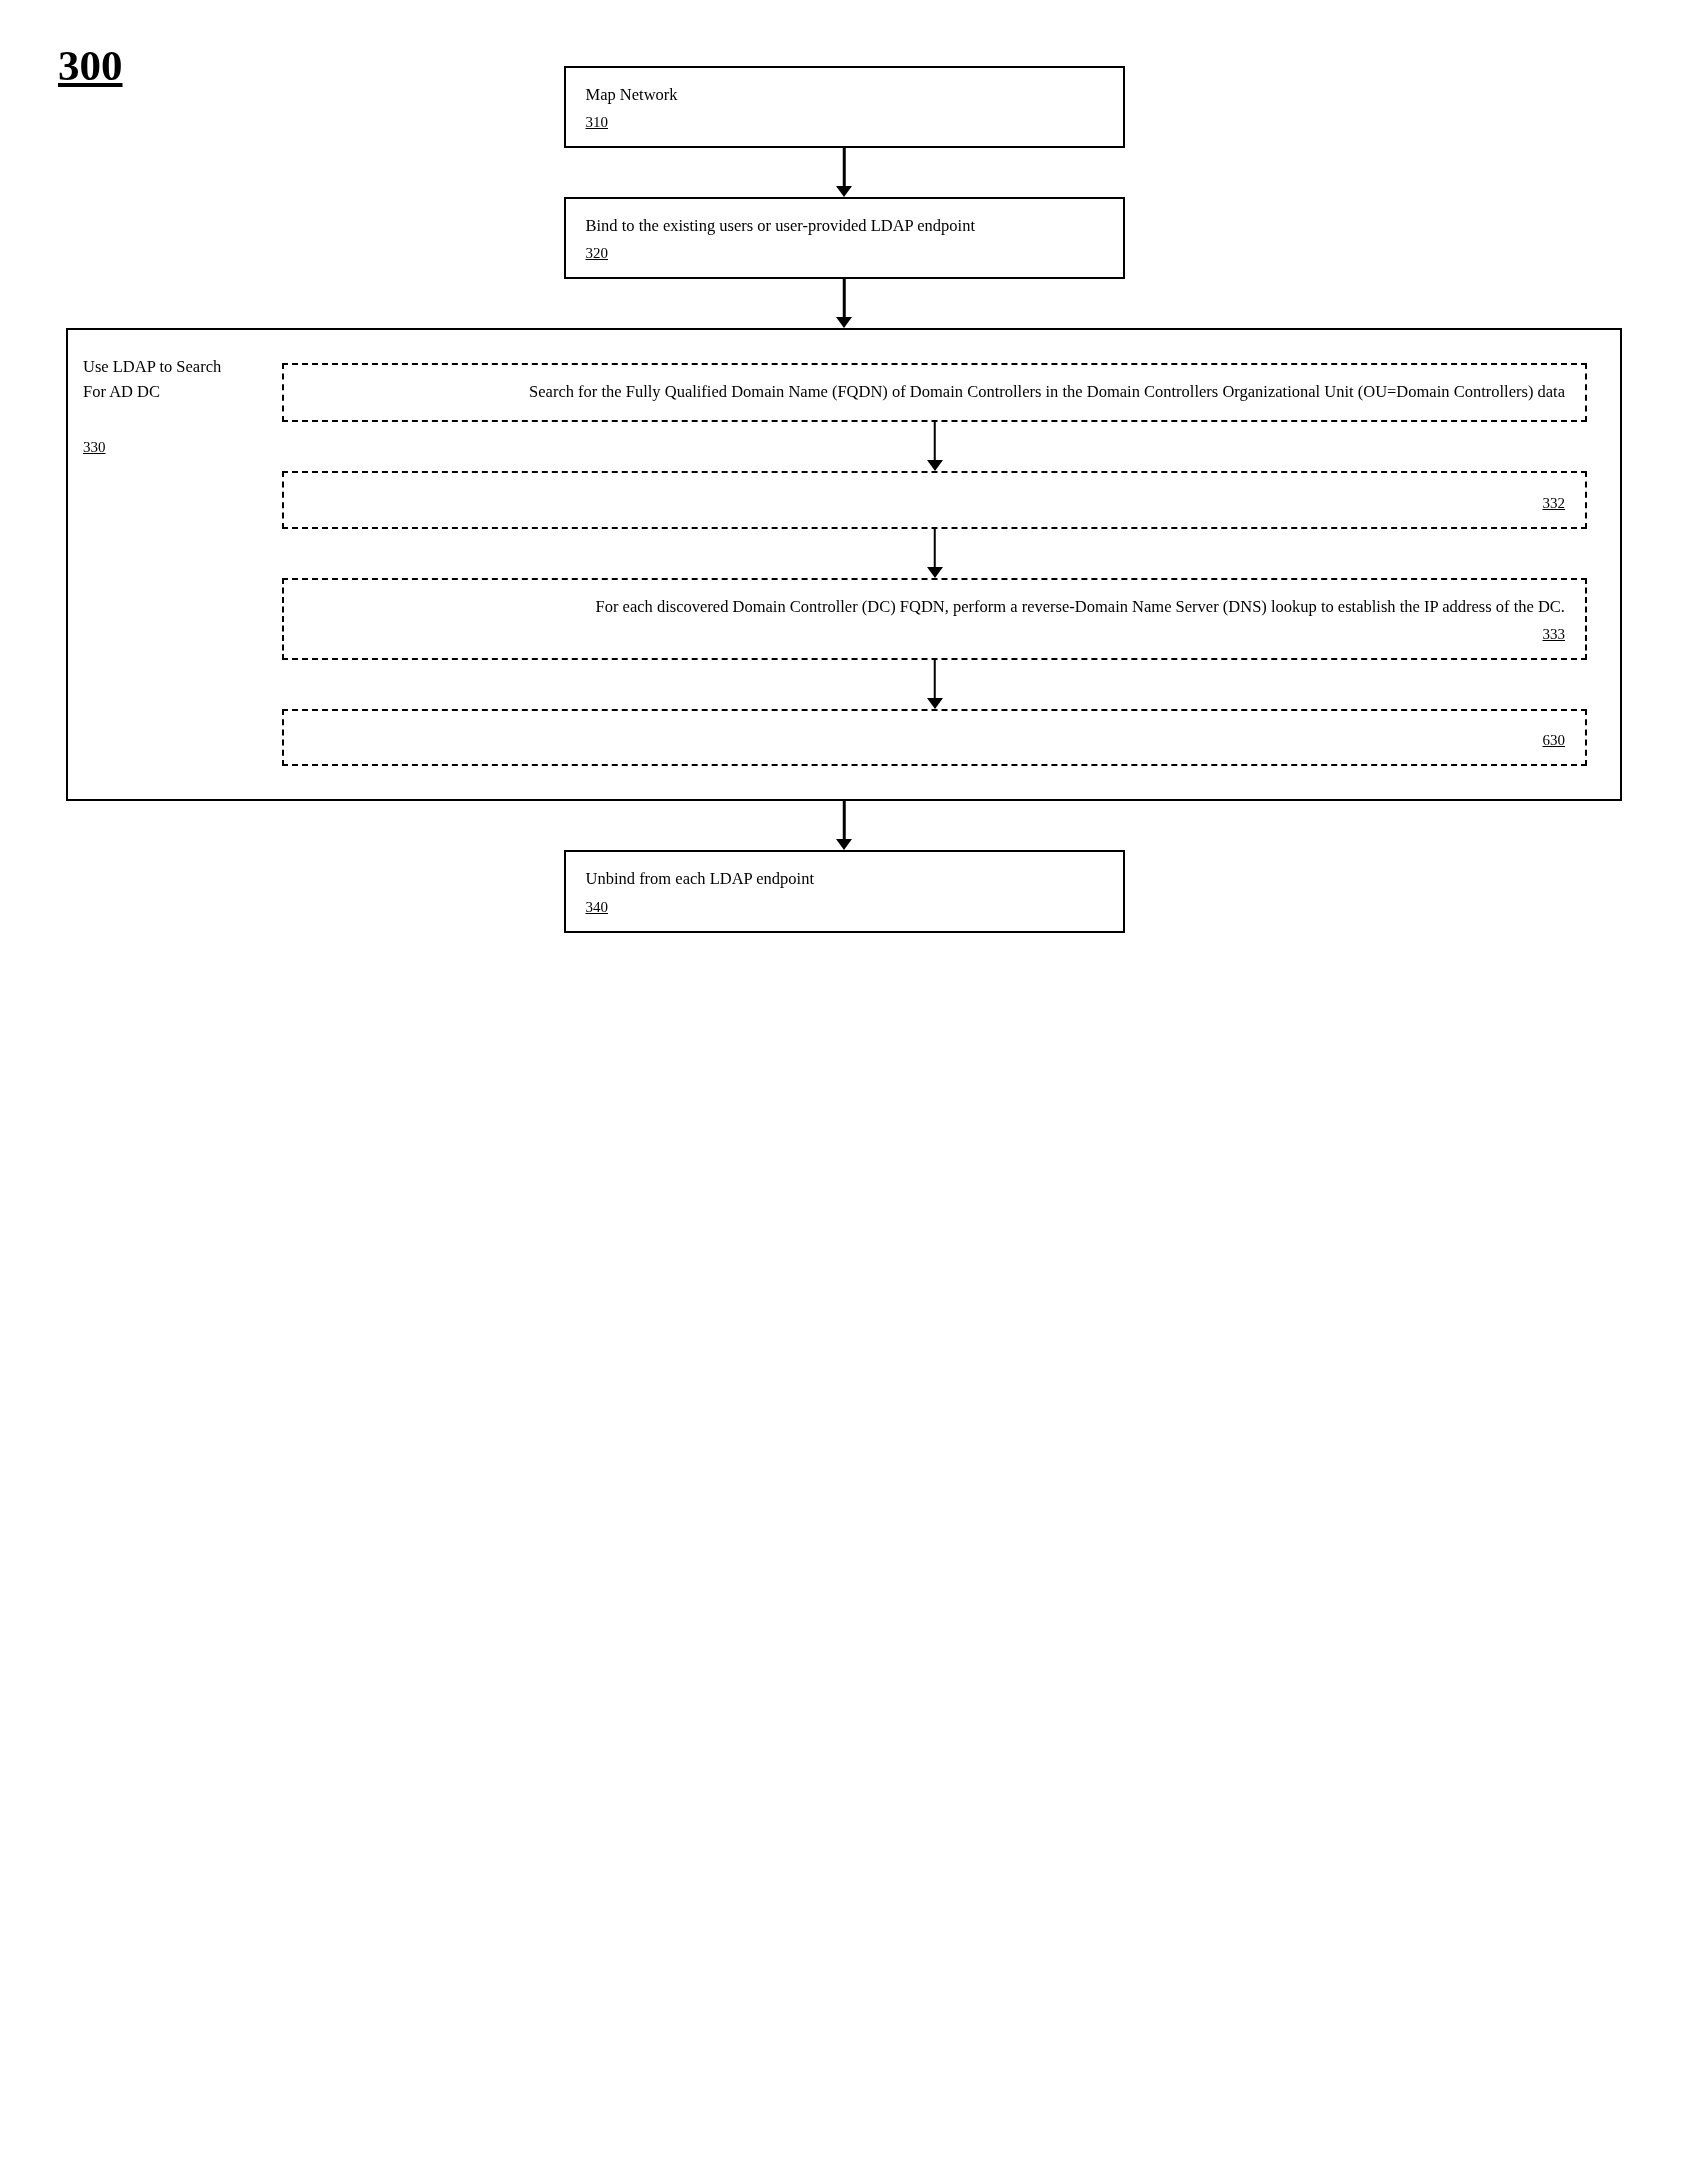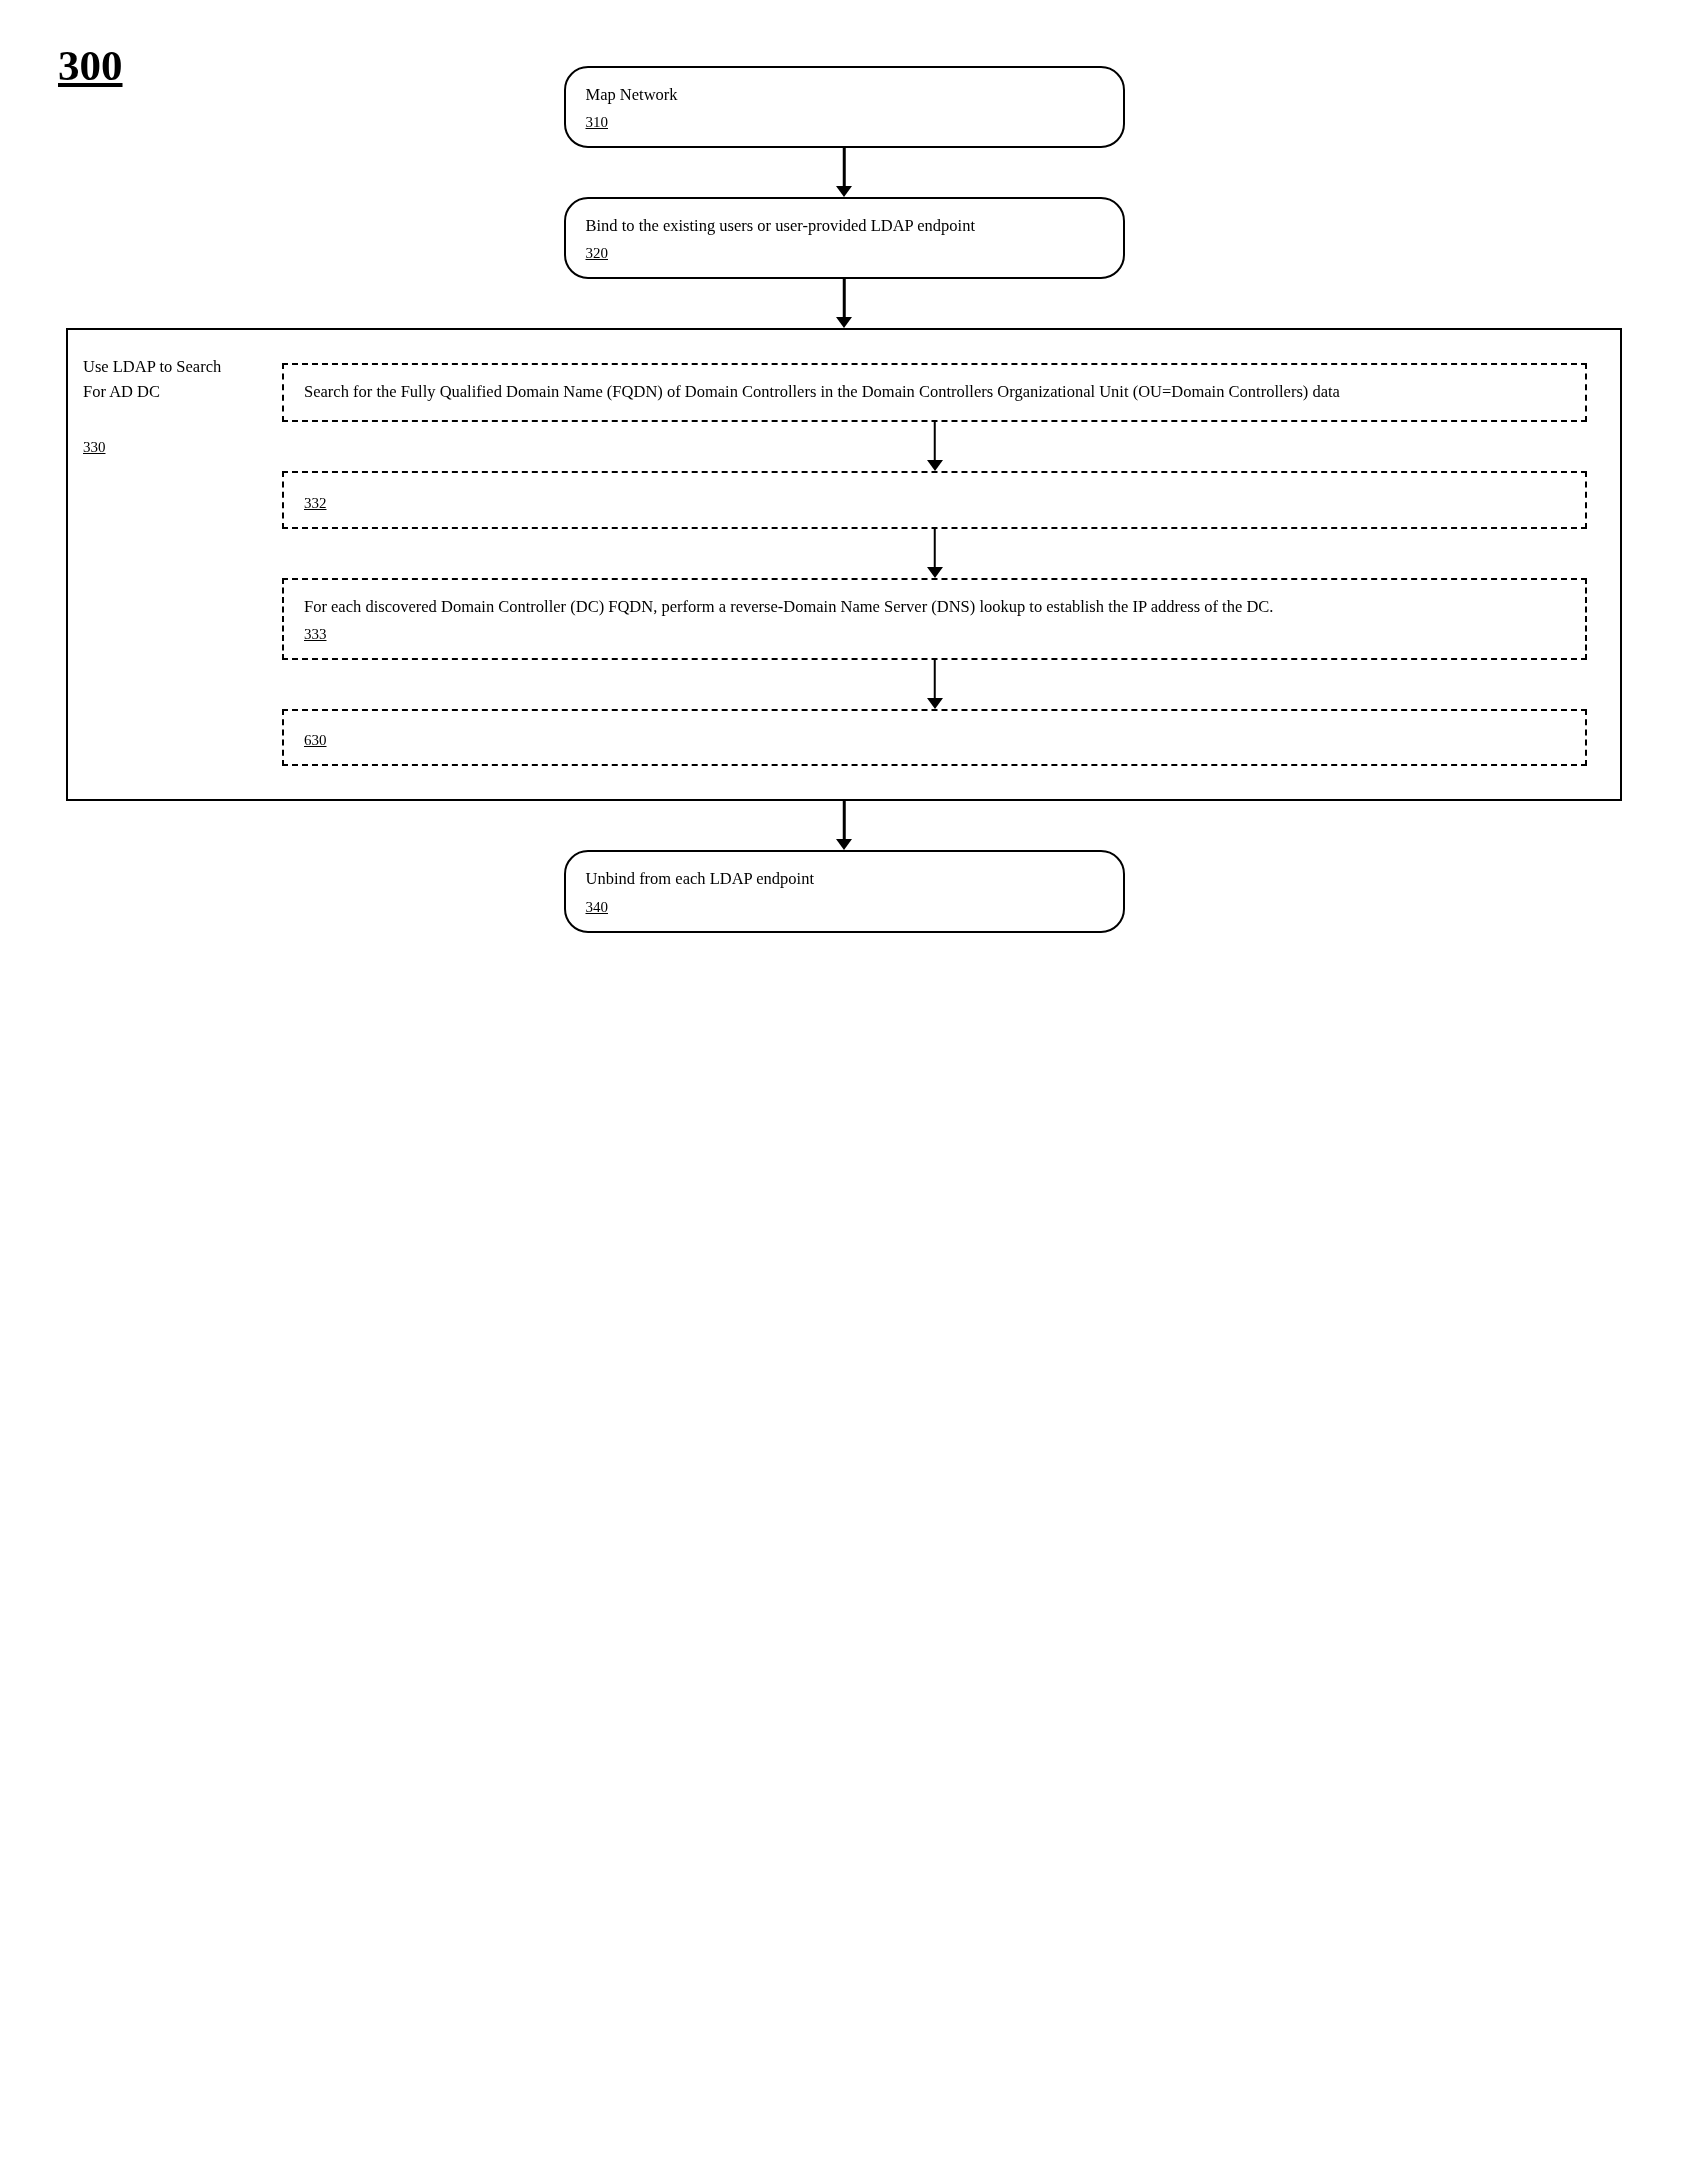--- a/index.html
+++ b/index.html
@@ -117,25 +117,25 @@
     }
 
     .node-title {
       font-size: 16.5px;
       line-height: 1.5;
     }
 
     .top-box {
       width: 561px;
       margin: 0 auto;
-      border-radius: 24px;
     }
 
     .step-box {
       width: 100%;
+      text-align: right;
     }
   </style>
 </head>
 <body>
 
 <div class="diagram-label">300</div>
 
 <div class="flowchart">
 
   <div class="center-col">

